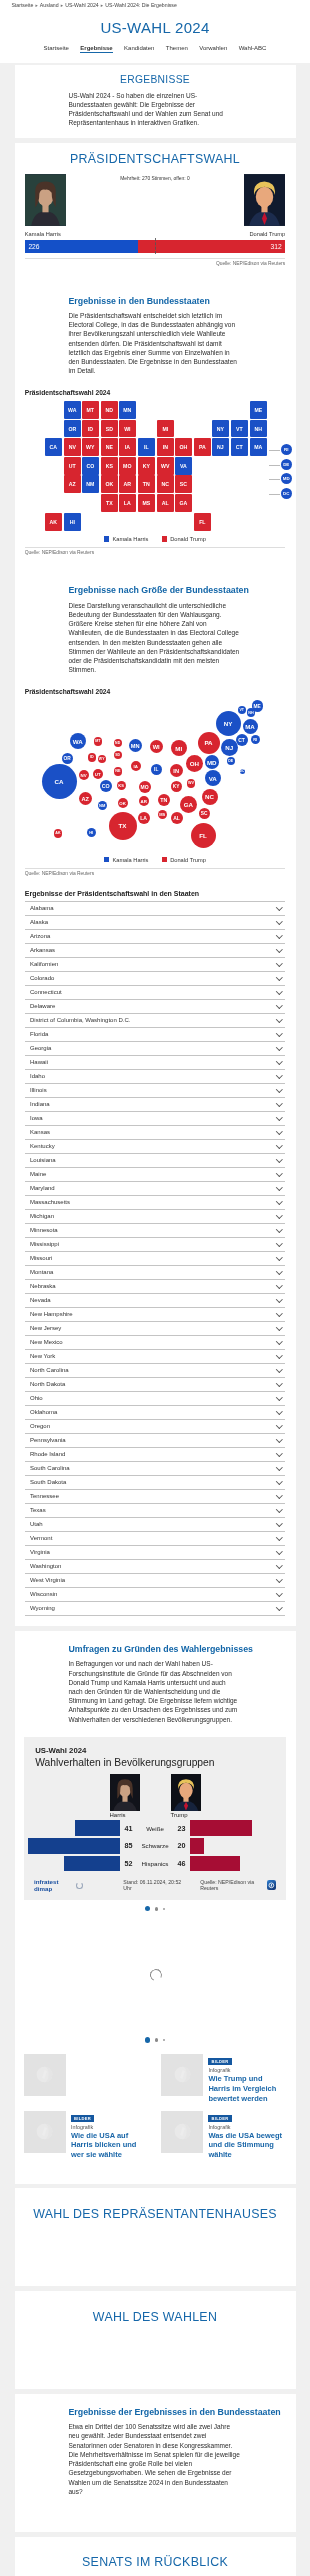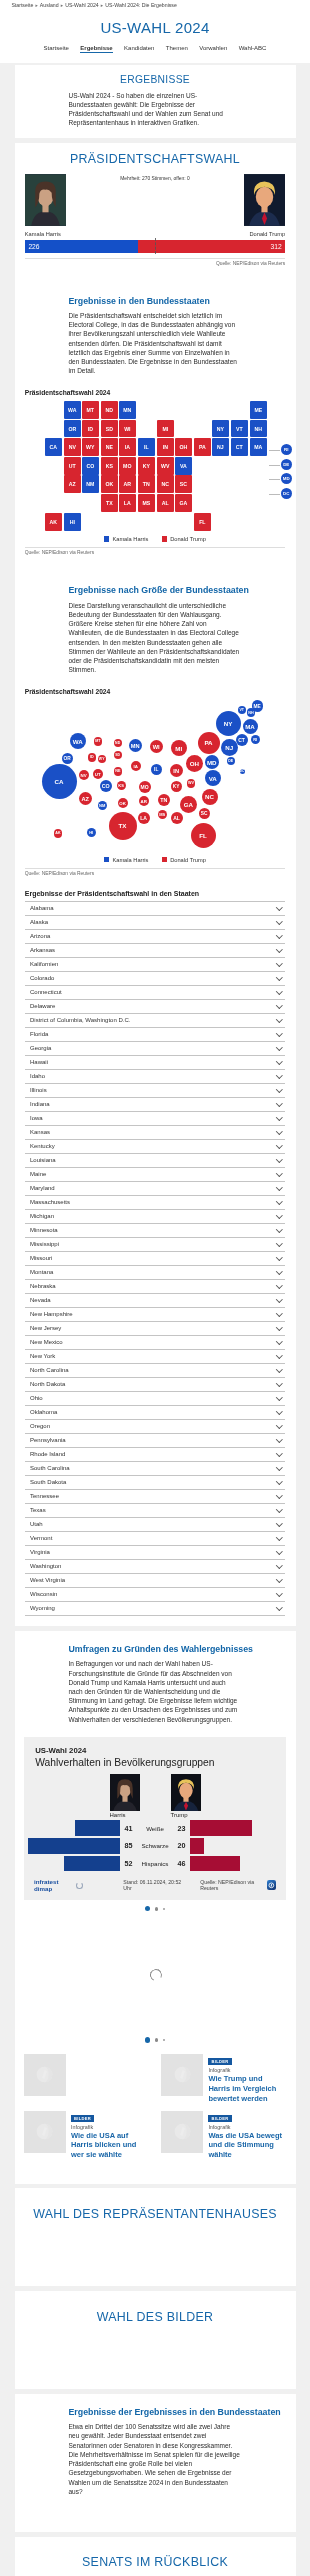--- a/index.html
+++ b/index.html
@@ -650,21 +650,21 @@
         </div>
       </div>
     <div style="height:13.4px"></div>
   </section>
 
   <section class="card section-title-card" style="height:98px">
     <h2 class="bigtitle xl">WAHL DES REPRÄSENTANTENHAUSES</h2>
   </section>
 
   <section class="card section-title-card" style="height:98px">
-    <h2 class="bigtitle xl">WAHL DES BILDER</h2>
+    <h2 class="bigtitle xl">WAHL DES WAHLEN</h2>
   </section>
 
   <section class="card c-pad" style="height:119px">
     <h3 class="bluehead" style="margin-top:4.1px">Ergebnisse der Ergebnisses in den Bundesstaaten</h3>
     <p class="prose">Etwa ein Drittel der 100 Senatssitze wird alle zwei Jahre neu gewählt. Jeder Bundesstaat entsendet zwei Senatorinnen oder Senatoren in diese Kongresskammer. Die Mehrheitsverhältnisse im Senat spielen für die jeweilige Präsidentschaft eine große Rolle bei vielen Gesetzgebungsvorhaben. Wie sehen die Ergebnisse der Wahlen um die Senatssitze 2024 in den Bundesstaaten aus?</p>
   </section>
 
   <section class="card section-title-card" style="height:96px">
     <h2 class="bigtitle xl">SENATS IM RÜCKBLICK</h2>
   </section>

